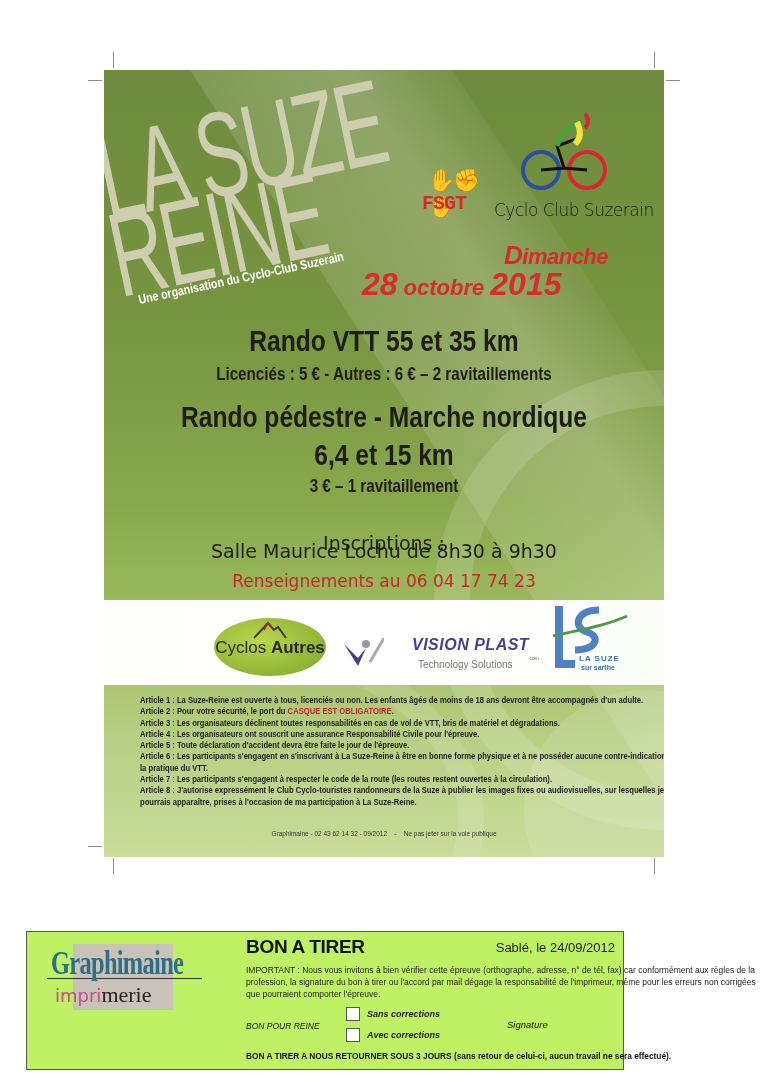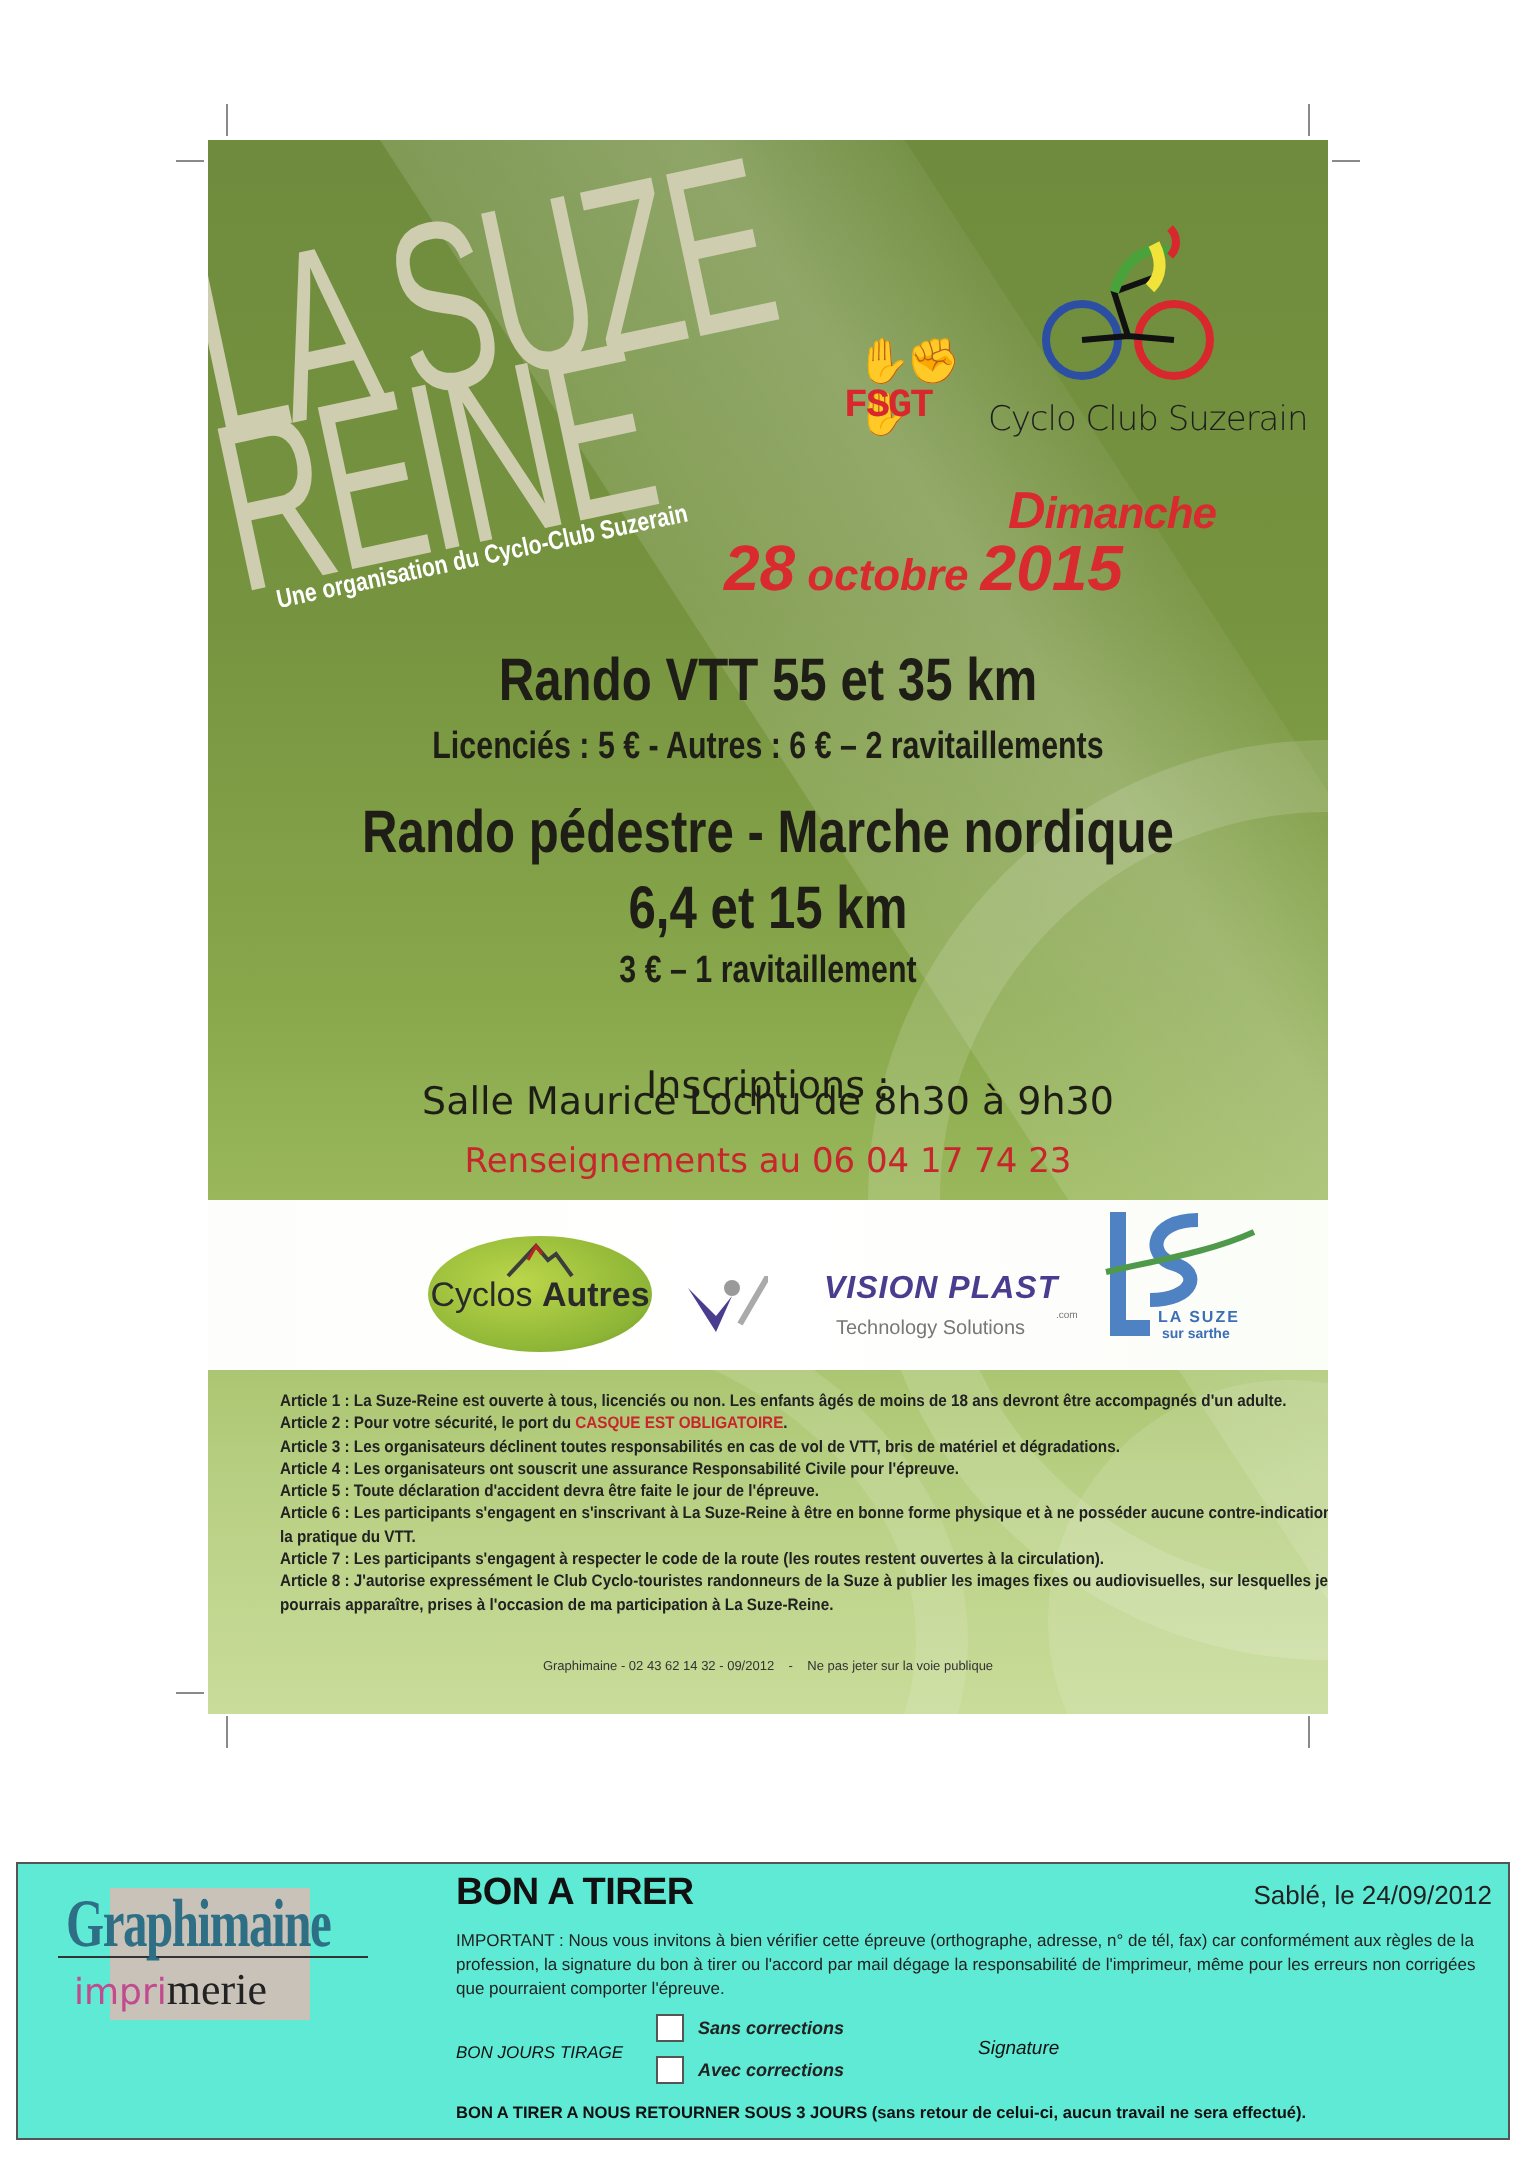--- a/index.html
+++ b/index.html
@@ -97,21 +97,21 @@
   .sp-suze .L { position: absolute; left: 6px; top: 0; width: 8px; height: 62px; background: #4f82c3; }
   .sp-suze .Lb { position: absolute; left: 6px; top: 54px; width: 20px; height: 8px; background: #4f82c3; }
   .sp-suze .t1 { position: absolute; left: 30px; top: 48px; font-size: 8px; font-weight: 900; color: #3c6fb5; letter-spacing: 1px; white-space: nowrap; }
   .sp-suze .t2 { position: absolute; left: 32px; top: 58px; font-size: 7px; font-weight: 900; color: #3c6fb5; white-space: nowrap; }
 
   .articles { position: absolute; left: 36px; top: 625px; width: 500px; font-size: 8.3px; font-weight: 700; line-height: 11.3px; color: #222; font-family: "Liberation Sans Narrow", "Liberation Sans", sans-serif; }
   .articles .row { display: block; transform: scaleX(0.92); transform-origin: left; white-space: nowrap; }
   .articles .red { color: #c7262c; }
   .printer-line { position: absolute; left: 0; top: 760px; width: 560px; text-align: center; font-size: 6.5px; color: #333; white-space: pre; }
 
-  .bat { position: absolute; left: 8px; top: 931px; width: 747px; height: 139px; border: 1.5px solid #555; background: #5eead4; }
+  .bat { position: absolute; left: 26px; top: 931px; width: 598px; height: 139px; border: 1.5px solid #555; background: #bef264; }
   .gm-logo { position: absolute; left: 20px; top: 8px; width: 160px; height: 75px; }
   .gm-logo .bgsq { position: absolute; left: 26px; top: 4px; width: 100px; height: 66px; background: #c9c2b8; }
   .gm-logo .g1 { position: absolute; left: 4px; top: 4px; font-size: 34px; color: #2f6f86; font-family: "Liberation Serif", serif; font-weight: 700; letter-spacing: -1px; transform: scaleX(0.72); transform-origin: left; white-space: nowrap; }
   .gm-logo .g2 { position: absolute; left: 8px; top: 42px; font-size: 22px; color: #222; font-family: "Liberation Serif", serif; white-space: nowrap; }
   .gm-logo .g2 .mp { color: #c24a8f; font-family: "DejaVu Sans", sans-serif; font-size: 18px; }
   .gm-logo .hl { position: absolute; left: 0; top: 38px; width: 155px; height: 1px; background: #333; }
   .gm-info { position: absolute; left: 0; top: 90px; width: 215px; text-align: center; font-size: 8.5px; line-height: 12.5px; color: #333; }
   .gm-info .bold { font-weight: 700; color: #222; }
   .gm-info .em { font-weight: 700; font-style: italic; color: #222; }
 
@@ -233,20 +233,20 @@
   <div class="gm-logo">
     <div class="bgsq"></div>
     <div class="hl"></div>
     <div class="g1">Graphimaine</div>
     <div class="g2"><span class="mp">imp</span><span class="mp">ri</span><span>merie</span></div>
   </div>
 
   <div class="bat-title">BON A TIRER</div>
   <div class="bat-date">Sablé, le 24/09/2012</div>
   <div class="bat-important">IMPORTANT : Nous vous invitons à bien vérifier cette épreuve (orthographe, adresse, n° de tél, fax) car conformément aux règles de la profession, la signature du bon à tirer ou l'accord par mail dégage la responsabilité de l'imprimeur, même pour les erreurs non corrigées que pourraient comporter l'épreuve.</div>
-  <div class="bat-bpt">BON JOURS TIRAGE</div>
+  <div class="bat-bpt">BON POUR REINE</div>
   <div class="chk chk1"></div>
   <div class="chk-label cl1">Sans corrections</div>
   <div class="chk chk2"></div>
   <div class="chk-label cl2">Avec corrections</div>
   <div class="sig">Signature</div>
   <div class="bat-return">BON A TIRER A NOUS RETOURNER SOUS 3 JOURS (sans retour de celui-ci, aucun travail ne sera effectué).</div>
 </div>
 
 </body></html>

